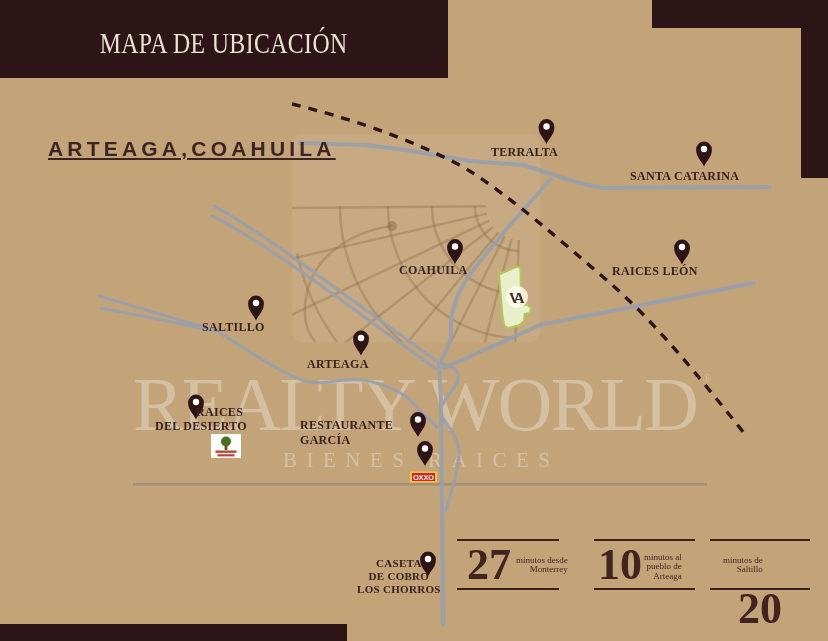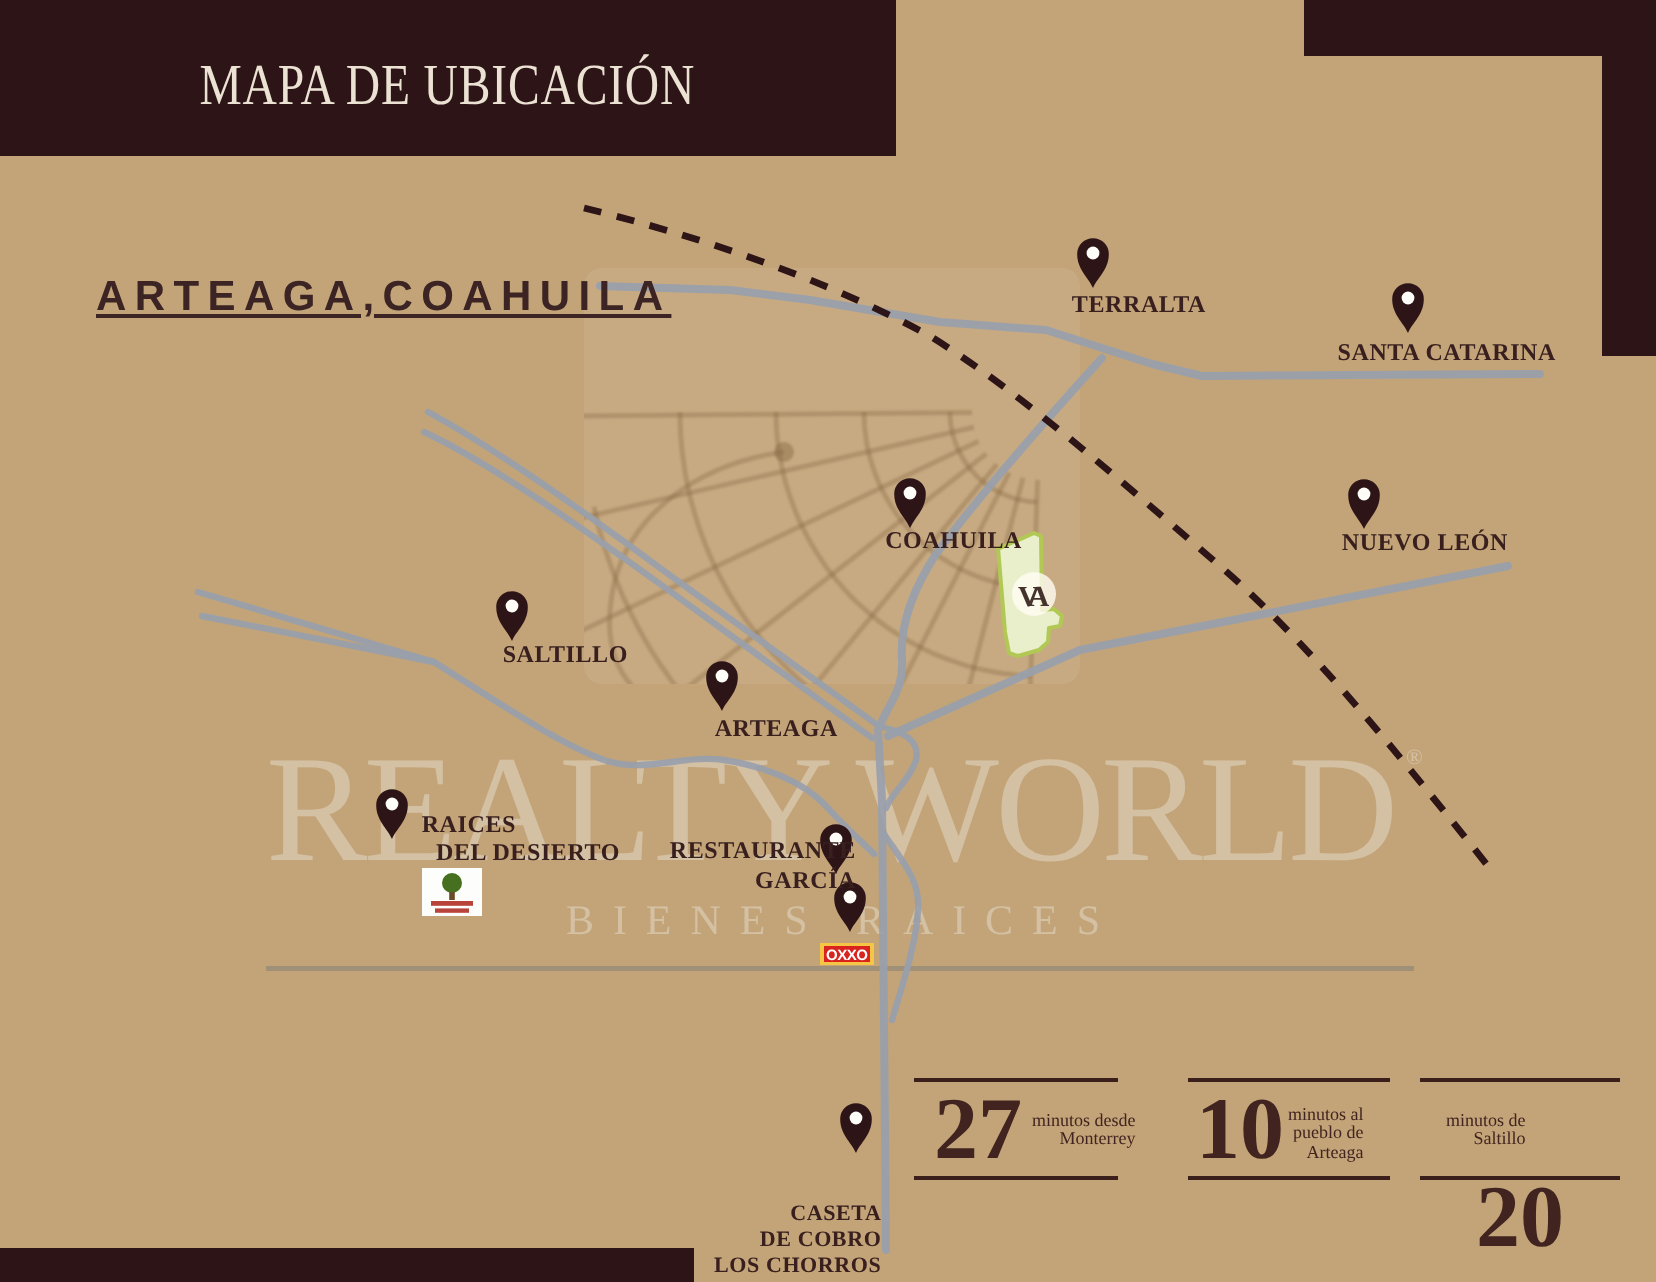--- a/index.html
+++ b/index.html
@@ -10,21 +10,21 @@
   #trbar{left:652px;top:0;width:176px;height:28px;}
   #trstrip{left:801px;top:0;width:27px;height:178px;}
   #bbar{left:0;top:624px;width:347px;height:17px;}
   #hdrtxt{position:absolute;left:0;top:27px;width:448px;text-align:center;
           color:#ece2d4;font-size:29px;letter-spacing:0.5px;
           transform:scaleX(0.82);transform-origin:222px 0;}
   #artcoa{position:absolute;left:48px;top:137px;color:#3b2423;
           font-family:"Liberation Sans",sans-serif;font-size:21px;font-weight:bold;
           letter-spacing:4.2px;text-decoration:underline;}
   .lbl{position:absolute;color:#39201f;font-weight:bold;font-size:12px;
-       letter-spacing:0.3px;text-align:right;line-height:12.8px;white-space:nowrap;}
+       letter-spacing:0.3px;text-align:left;line-height:12.8px;white-space:nowrap;}
   .num{position:absolute;color:#41231f;font-weight:bold;font-size:44px;line-height:40px;}
   .mins{position:absolute;color:#41231f;font-weight:normal;font-size:9px;line-height:9.3px;text-align:right;}
   .rule{position:absolute;height:2px;background:#3a1f1b;}
   #va10{position:absolute;left:753px;top:594px;color:#f3ecd7;}
 </style>
 </head>
 <body>
 <div id="page">
   <svg width="828" height="641" style="position:absolute;left:0;top:0">
     <defs>
@@ -146,28 +146,28 @@
   <div class="blk" id="hdr"></div>
   <div class="blk" id="trbar"></div>
   <div class="blk" id="trstrip"></div>
   <div class="blk" id="bbar"></div>
   <div id="hdrtxt">MAPA DE UBICACIÓN</div>
   <div id="artcoa">ARTEAGA,COAHUILA</div>
 
   <div class="lbl" style="left:491px;top:146px;width:112px;">TERRALTA</div>
   <div class="lbl" style="left:630px;top:170px;width:148px;">SANTA CATARINA</div>
   <div class="lbl" style="left:399px;top:264px;width:112px;">COAHUILA</div>
-  <div class="lbl" style="left:612px;top:265px;width:142px;">NUEVO LEÓN</div>
+  <div class="lbl" style="left:612px;top:265px;width:142px;">RAICES LEÓN</div>
   <div class="lbl" style="left:202px;top:321px;width:112px;">SALTILLO</div>
   <div class="lbl" style="left:307px;top:358px;width:112px;">ARTEAGA</div>
   <div class="lbl" style="left:196px;top:406px;width:62px;">RAICES</div>
   <div class="lbl" style="left:155px;top:420px;width:155px;">DEL DESIERTO</div>
   <div class="lbl" style="left:300px;top:419px;width:128px;">RESTAURANTE</div>
   <div class="lbl" style="left:300px;top:434px;width:128px;">GARCÍA</div>
-  <div class="lbl" style="left:357px;top:557px;text-align:right;font-size:11px;line-height:12.9px;margin-top:44px;">CASETA<br>DE COBRO<br>LOS CHORROS</div>
+  <div class="lbl" style="left:357px;top:557px;text-align:center;font-size:11px;line-height:12.9px;">CASETA<br>DE COBRO<br>LOS CHORROS</div>
 
   <div class="rule" style="left:457px;top:539px;width:102px;"></div>
   <div class="rule" style="left:457px;top:588px;width:102px;"></div>
   <div class="rule" style="left:594px;top:539px;width:101px;"></div>
   <div class="rule" style="left:594px;top:588px;width:101px;"></div>
   <div class="rule" style="left:710px;top:539px;width:100px;"></div>
   <div class="rule" style="left:710px;top:588px;width:100px;"></div>
   <div class="num" style="left:467px;top:545px;">27</div>
   <div class="mins" style="left:516px;top:556px;">minutos desde<br>Monterrey</div>
   <div class="num" style="left:598px;top:545px;">10</div>

